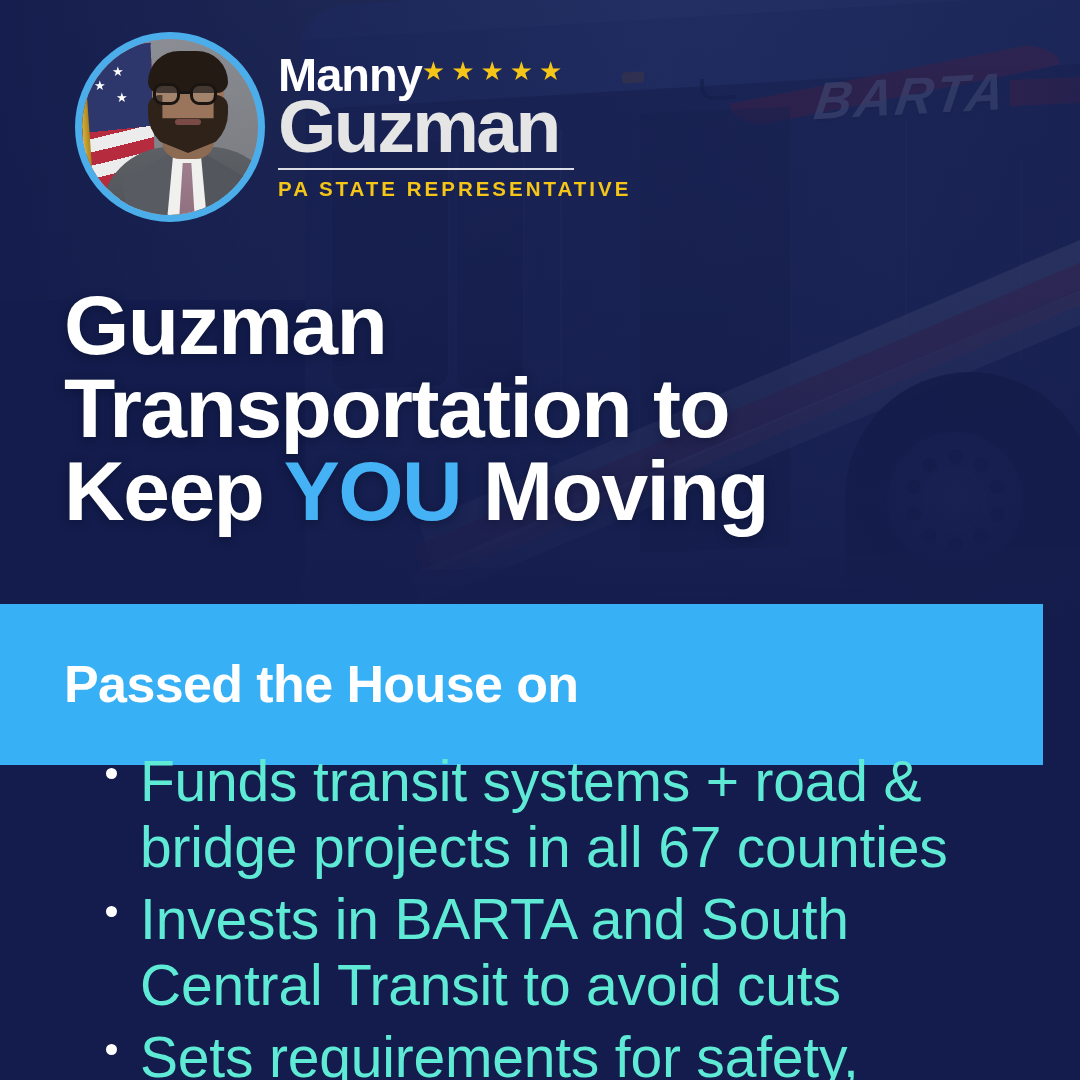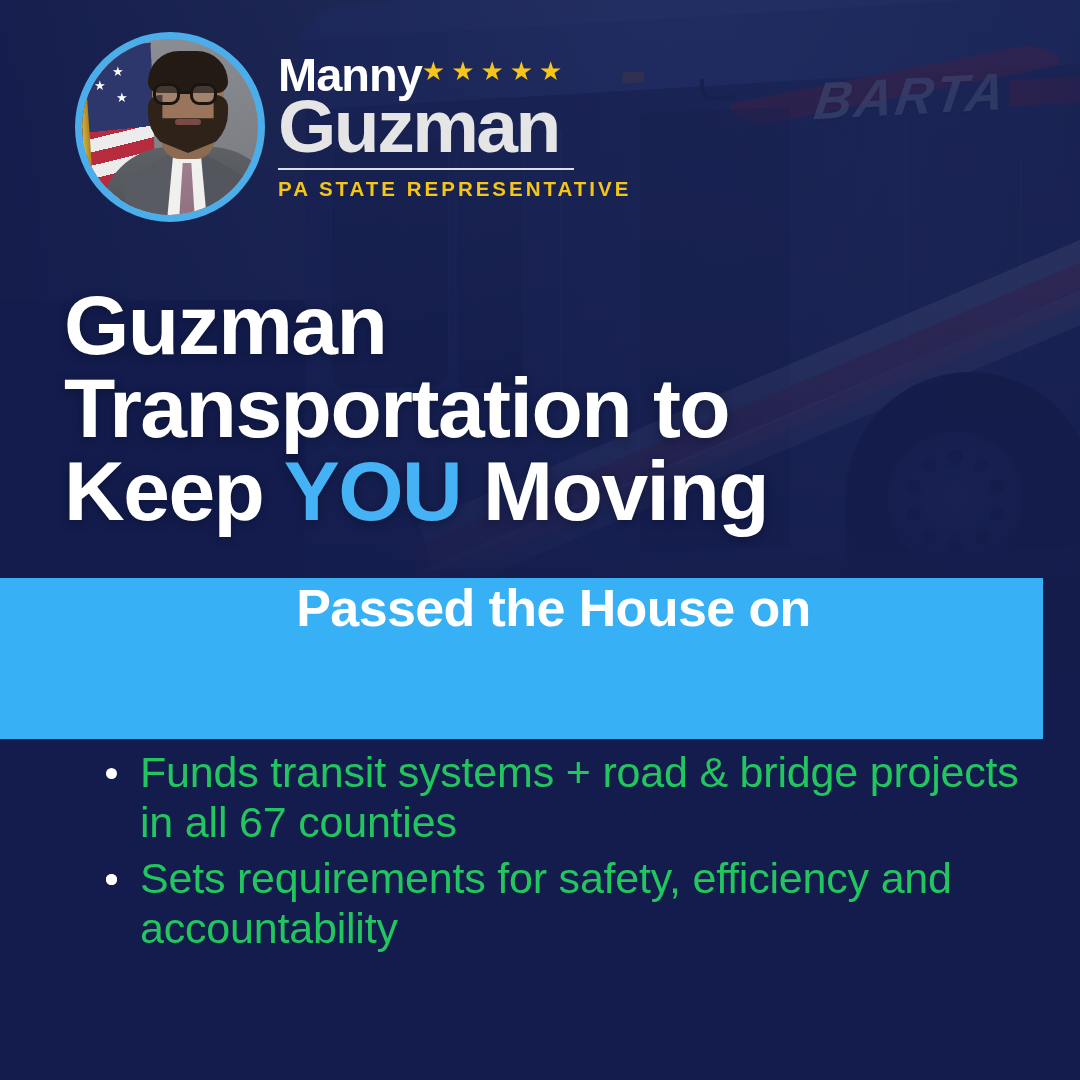--- a/index.html
+++ b/index.html
@@ -293,40 +293,40 @@
     font-size:84px; font-weight:bold; color:#fff;
     line-height:.99; letter-spacing:-1.5px;
     font-stretch:condensed;
     text-shadow:0 2px 10px rgba(8,14,40,.5);
   }
   .headline .hl-line { display:block; white-space:nowrap; }
   .hl-accent { color:#45B2F5; }
 
   
   .banner {
-    position:absolute; left:0; top:578px; width:1043px; height:161px;
+    position:absolute; left:0; top:604px; width:1043px; height:161px;
     background:#38B0F5;
-    display:flex; flex-direction:row; justify-content:center;
+    display:flex; flex-direction:column; justify-content:center;
   }
   .banner-line {
     display:block; padding-left:64px;
     font-size:52px; font-weight:bold; color:#fff;
     line-height:1.16; letter-spacing:-.6px;
     white-space:nowrap;
   }
 
   
   .bullets {
     position:absolute; left:92px; top:748px; width:950px;
     list-style:none;
   }
   .bullet {
     position:relative;
     padding-left:48px;
-    font-size:43px; font-weight:300; color:#22c55e;
+    font-size:57px; font-weight:300; color:#5eead4;
     line-height:1.16; letter-spacing:-.2px;
     margin-bottom:6px;
   }
   .bullet .dot {
     position:absolute; left:14px; top:20px;
     width:11px; height:11px; border-radius:50%; background:#fff;
   }
 </style>
 </head>
 <body>
@@ -429,20 +429,21 @@
     <span class="banner-line">Passed the House on</span>
   </div>
 
   <ul class="bullets">
     <li class="bullet">
       <span class="dot"></span>
       <span>Funds transit systems + road &amp; bridge projects in all 67 counties</span>
     </li>
     <li class="bullet">
       <span class="dot"></span>
+      <span>Invests in BARTA and South Central Transit to avoid cuts</span>
     </li>
     <li class="bullet">
       <span class="dot"></span>
       <span>Sets requirements for safety, efficiency and accountability</span>
     </li>
   </ul>
 
 </div>
 
 </body></html>

